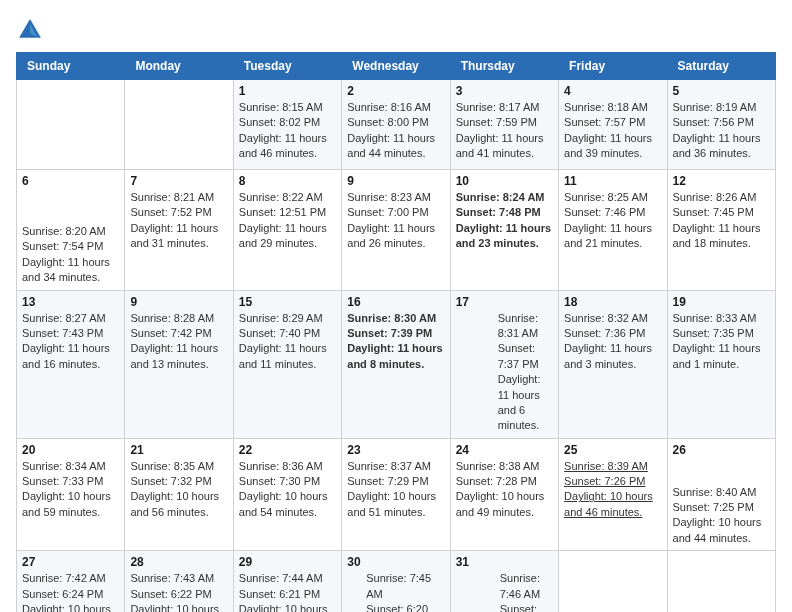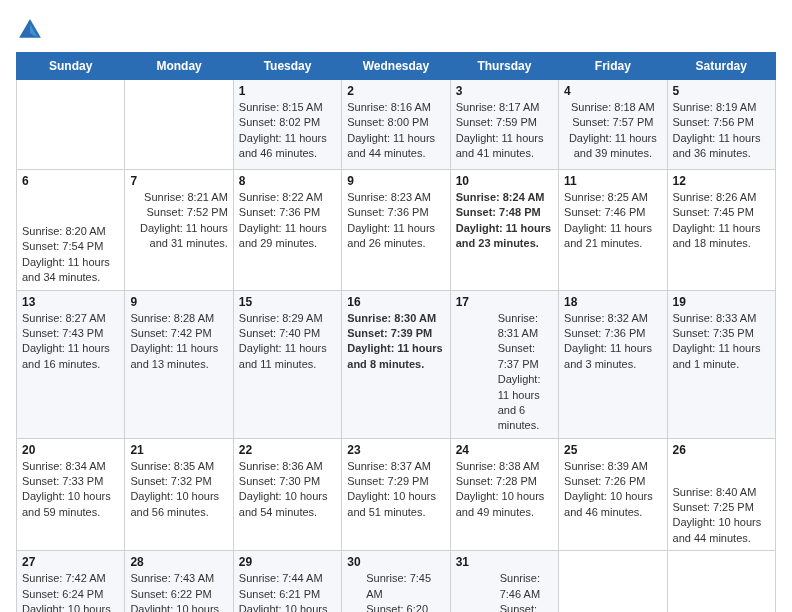--- a/index.html
+++ b/index.html
@@ -51,22 +51,22 @@
     table {
       width: 100%;
       border-collapse: collapse;
       table-layout: fixed;
     }
     thead th {
       background-color: #2a6db5;
       color: #fff;
       font-size: 12px;
       font-weight: bold;
-      padding: 6px 4px;
-      text-align: center;
+      padding: 6px 10px;
+      text-align: left;
       border: 1px solid #2a6db5;
     }
     tbody td {
       vertical-align: top;
       border: 1px solid #d0d0d0;
       padding: 4px 5px;
       font-size: 10px;
       color: #333;
       min-height: 80px;
       height: 90px;
@@ -143,54 +143,54 @@
 Daylight: 11 hours and 44 minutes.</div>
         </td>
         <td>
           <span class="day-num">3</span>
           <div class="day-info" style="white-space: pre-line;">Sunrise: 8:17 AM
 Sunset: 7:59 PM
 Daylight: 11 hours and 41 minutes.</div>
         </td>
         <td>
           <span class="day-num">4</span>
-          <div class="day-info" style="white-space: pre-line; text-align: center;">Sunrise: 8:18 AM
+          <div class="day-info" style="white-space: pre-line;">Sunrise: 8:18 AM
 Sunset: 7:57 PM
 Daylight: 11 hours and 39 minutes.</div>
         </td>
         <td>
           <span class="day-num">5</span>
           <div class="day-info" style="white-space: pre-line;">Sunrise: 8:19 AM
 Sunset: 7:56 PM
 Daylight: 11 hours and 36 minutes.</div>
         </td>
       </tr>
       <tr>
         <td>
           <span class="day-num">6</span>
           <div class="day-info" style="white-space: pre-line; margin-top: 36px;">Sunrise: 8:20 AM
 Sunset: 7:54 PM
 Daylight: 11 hours and 34 minutes.</div>
         </td>
         <td>
           <span class="day-num">7</span>
-          <div class="day-info" style="white-space: pre-line; text-align: right;">Sunrise: 8:21 AM
+          <div class="day-info" style="white-space: pre-line;">Sunrise: 8:21 AM
 Sunset: 7:52 PM
 Daylight: 11 hours and 31 minutes.</div>
         </td>
         <td>
           <span class="day-num">8</span>
           <div class="day-info" style="white-space: pre-line;">Sunrise: 8:22 AM
-Sunset: 7:36 PM
+Sunset: 12:51 PM
 Daylight: 11 hours and 29 minutes.</div>
         </td>
         <td>
           <span class="day-num">9</span>
           <div class="day-info" style="white-space: pre-line;">Sunrise: 8:23 AM
-Sunset: 7:36 PM
+Sunset: 7:00 PM
 Daylight: 11 hours and 26 minutes.</div>
         </td>
         <td>
           <span class="day-num">10</span>
           <div class="day-info" style="white-space: pre-line; font-weight: bold;">Sunrise: 8:24 AM
 Sunset: 7:48 PM
 Daylight: 11 hours and 23 minutes.</div>
         </td>
         <td>
           <span class="day-num">11</span>
@@ -275,21 +275,21 @@
 Daylight: 10 hours and 51 minutes.</div>
         </td>
         <td>
           <span class="day-num">24</span>
           <div class="day-info" style="white-space: pre-line;">Sunrise: 8:38 AM
 Sunset: 7:28 PM
 Daylight: 10 hours and 49 minutes.</div>
         </td>
         <td>
           <span class="day-num">25</span>
-          <div class="day-info" style="white-space: pre-line;">Sunrise: 8:39 AM
+          <div class="day-info" style="white-space: pre-line; text-decoration: underline;">Sunrise: 8:39 AM
 Sunset: 7:26 PM
 Daylight: 10 hours and 46 minutes.</div>
         </td>
         <td>
           <span class="day-num">26</span>
           <div class="day-info" style="white-space: pre-line; margin-top: 28px;">Sunrise: 8:40 AM
 Sunset: 7:25 PM
 Daylight: 10 hours and 44 minutes.</div>
         </td>
       </tr>

